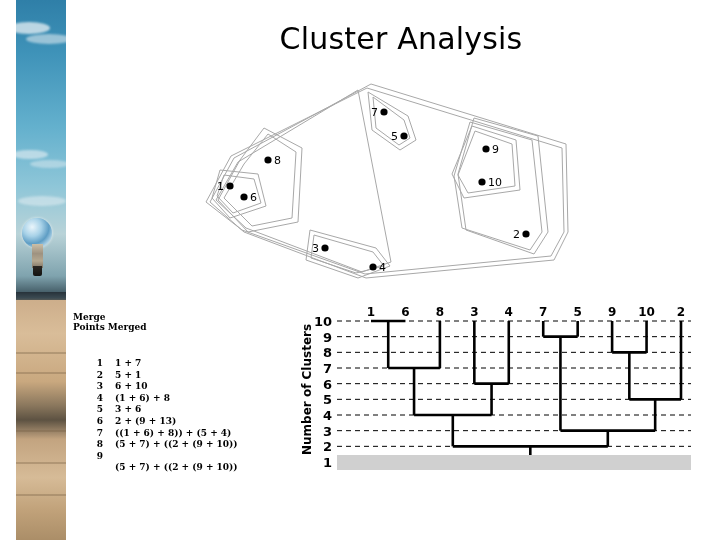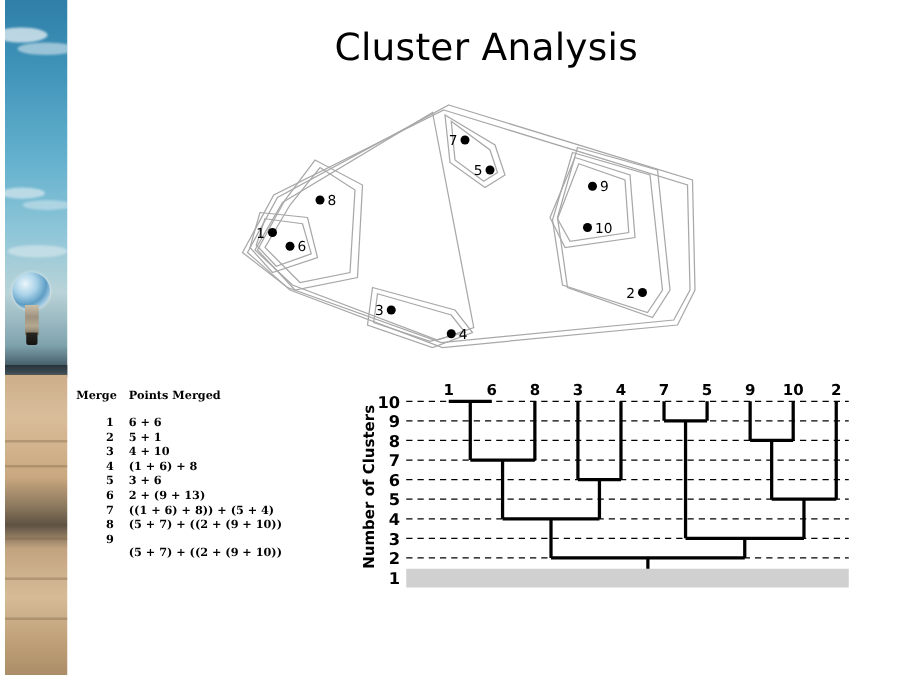--- a/index.html
+++ b/index.html
@@ -4,21 +4,21 @@
 <title>Cluster Analysis</title>
 <style>
   html,body{margin:0;padding:0;}
   body{
     width:720px;height:540px;
     background:#ffffff;
     font-family:"Liberation Sans", sans-serif;
     overflow:hidden;
     position:relative;
   }
-  #slide{position:absolute;left:4px;top:0;width:624px;height:540px;background:#fff;}
+  #slide{position:absolute;left:16px;top:0;width:624px;height:540px;background:#fff;}
 
   
   #photo-strip{
     position:absolute;left:0;top:0;width:50px;height:540px;overflow:hidden;
   }
   .ph-sky{
     position:absolute;left:0;top:0;width:50px;height:300px;
     background:linear-gradient(180deg,#2f7fa8 0%,#3f93b9 18%,#63b0cd 42%,#8ec6d8 62%,#b9d3d8 78%,#7fa3ae 92%,#2c3f49 100%);
   }
   .ph-cloud{position:absolute;background:#e8f0f4;border-radius:50%;opacity:.75;filter:blur(1px);}
@@ -71,21 +71,22 @@
 
   
   #merge-table{
     position:absolute;left:57px;top:312px;width:230px;
     font-family:"DejaVu Serif", serif;
     color:#000;
   }
   #merge-head{
     font-size:9px;font-weight:bold;
     display:flex;
-    margin-bottom:12px;
+    margin-bottom:26px;
+    flex-direction:column;
   }
   #merge-head .mh-merge{width:42px;}
   #merge-head .mh-points{}
   .merge-row{
     display:flex;
     font-size:9px;font-weight:bold;
     line-height:11.6px;
     white-space:pre;
   }
   .merge-row .mr-id{width:30px;text-align:right;padding-right:12px;}
@@ -192,23 +193,23 @@
         </g>
     </svg>
   </div>
 
   <div id="merge-table">
     <div id="merge-head">
       <span class="mh-merge">Merge</span>
       <span class="mh-points">Points Merged</span>
     </div>
     <div id="merge-rows">
-        <div class="merge-row"><span class="mr-id">1</span><span class="mr-txt">6 + 6</span></div>
+        <div class="merge-row"><span class="mr-id">1</span><span class="mr-txt">1 + 7</span></div>
         <div class="merge-row"><span class="mr-id">2</span><span class="mr-txt">5 + 1</span></div>
-        <div class="merge-row"><span class="mr-id">3</span><span class="mr-txt">4 + 10</span></div>
+        <div class="merge-row"><span class="mr-id">3</span><span class="mr-txt">6 + 10</span></div>
         <div class="merge-row"><span class="mr-id">4</span><span class="mr-txt">(1 + 6) + 8</span></div>
         <div class="merge-row"><span class="mr-id">5</span><span class="mr-txt">3 + 6</span></div>
         <div class="merge-row"><span class="mr-id">6</span><span class="mr-txt">2 + (9 + 13)</span></div>
         <div class="merge-row"><span class="mr-id">7</span><span class="mr-txt">((1 + 6) + 8)) + (5 + 4)</span></div>
         <div class="merge-row"><span class="mr-id">8</span><span class="mr-txt">(5 + 7) + ((2 + (9 + 10))</span></div>
         <div class="merge-row"><span class="mr-id">9</span></div>
         <div class="merge-cont">(5 + 7) + ((2 + (9 + 10))</div>
       </div>
   </div>
 

